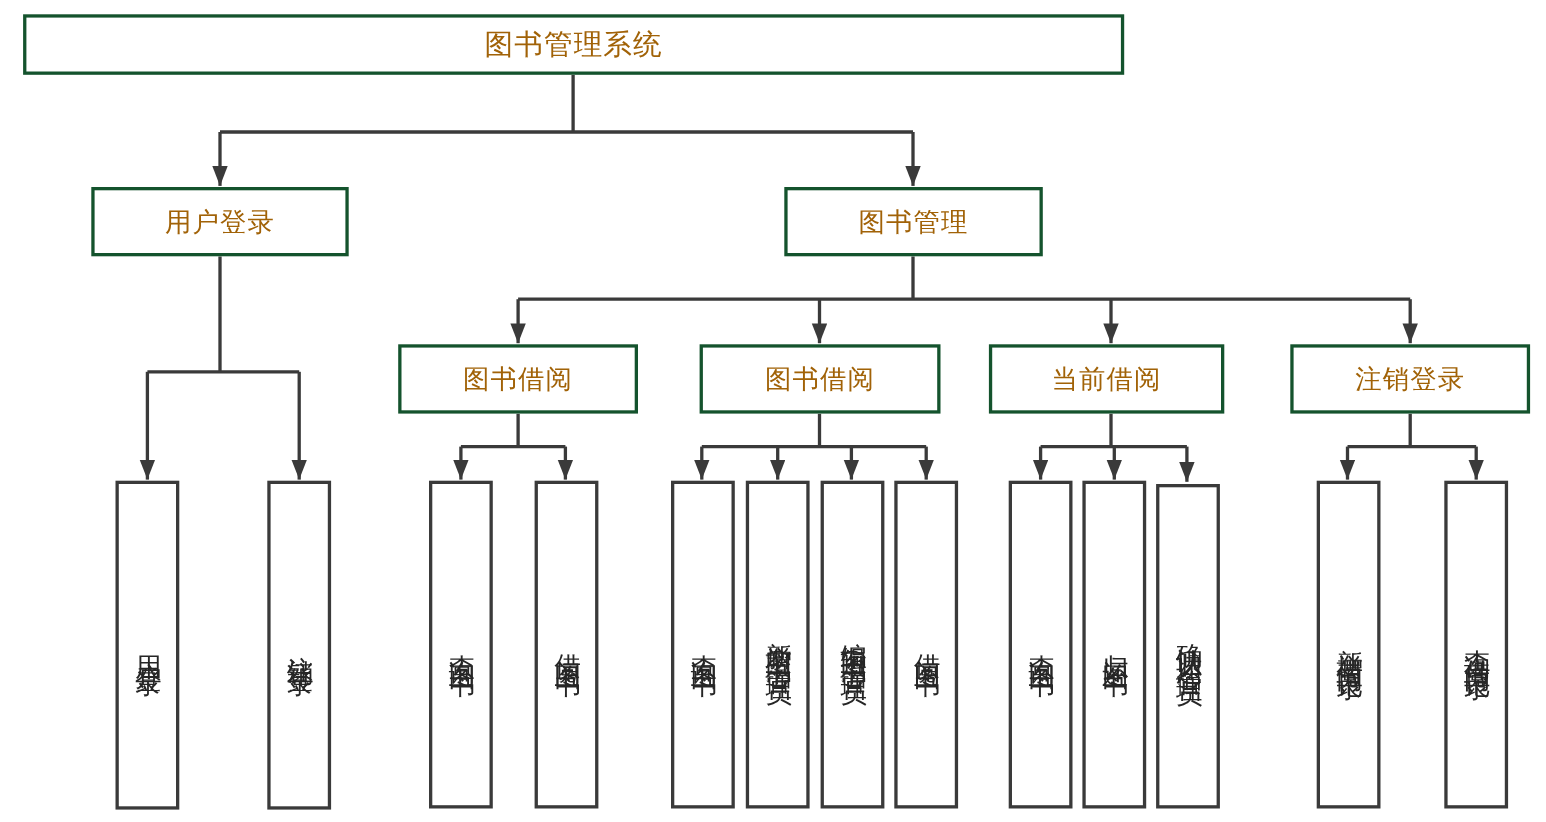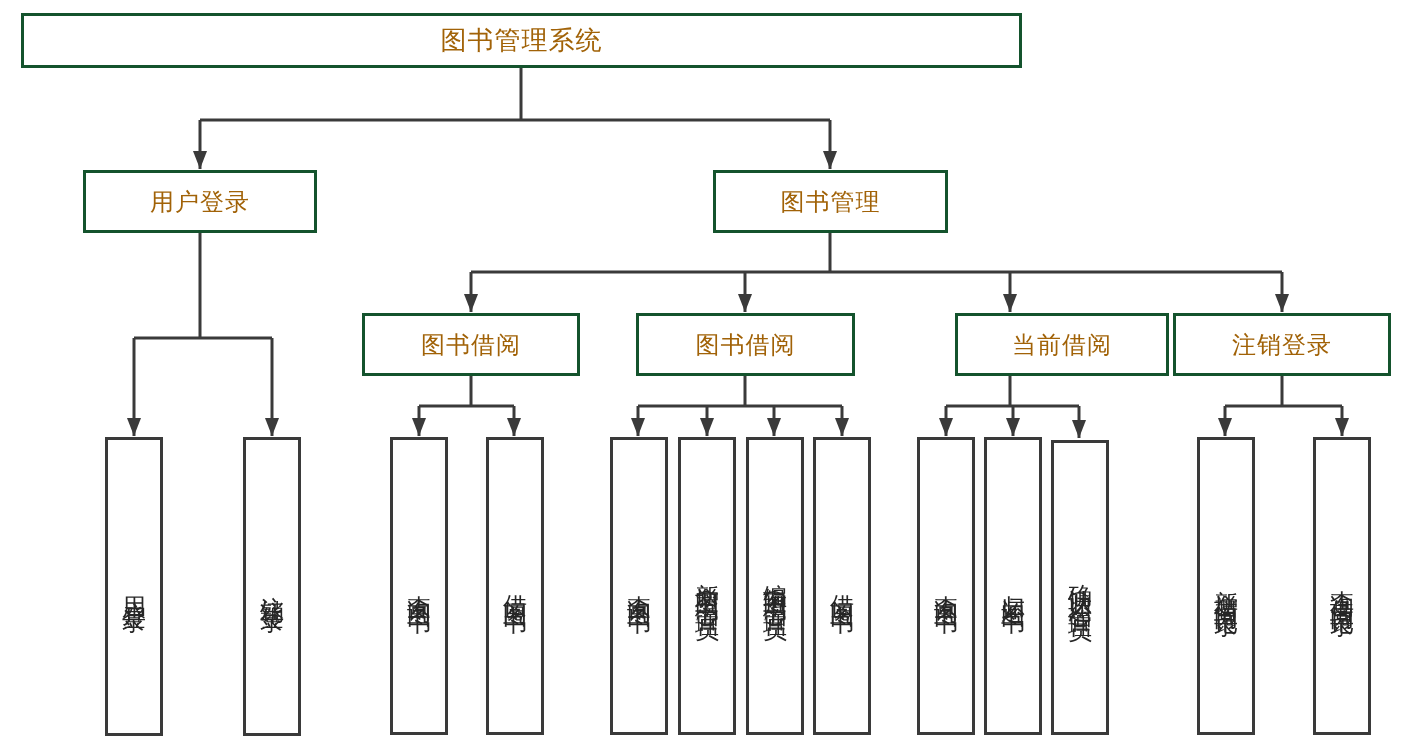--- a/index.html
+++ b/index.html
@@ -111,21 +111,21 @@
     </g>
   </svg>
 
   <div class="box title" style="left:21px; top:13px; width:1001px; height:55px;">图书管理系统</div>
 
   <div class="box" style="left:83px; top:170px; width:234px; height:63px;">用户登录</div>
   <div class="box" style="left:713px; top:170px; width:235px; height:63px;">图书管理</div>
 
   <div class="box" style="left:362px; top:313px; width:218px; height:63px;">图书借阅</div>
   <div class="box" style="left:636px; top:313px; width:219px; height:63px;">图书借阅</div>
-  <div class="box" style="left:955px; top:313px; width:214px; height:63px;">当前借阅</div>
+  <div class="box" style="left:899px; top:313px; width:214px; height:63px;">当前借阅</div>
   <div class="box" style="left:1173px; top:313px; width:218px; height:63px;">注销登录</div>
 
   <div class="vbox" style="left:105px; top:437px; width:58px; height:299px;">
     <span class="vtext">用户登录</span>
   </div>
   <div class="vbox" style="left:243px; top:437px; width:58px; height:299px;">
     <span class="vtext">注销登录</span>
   </div>
 
   <div class="vbox" style="left:390px; top:437px; width:58px; height:298px;">

